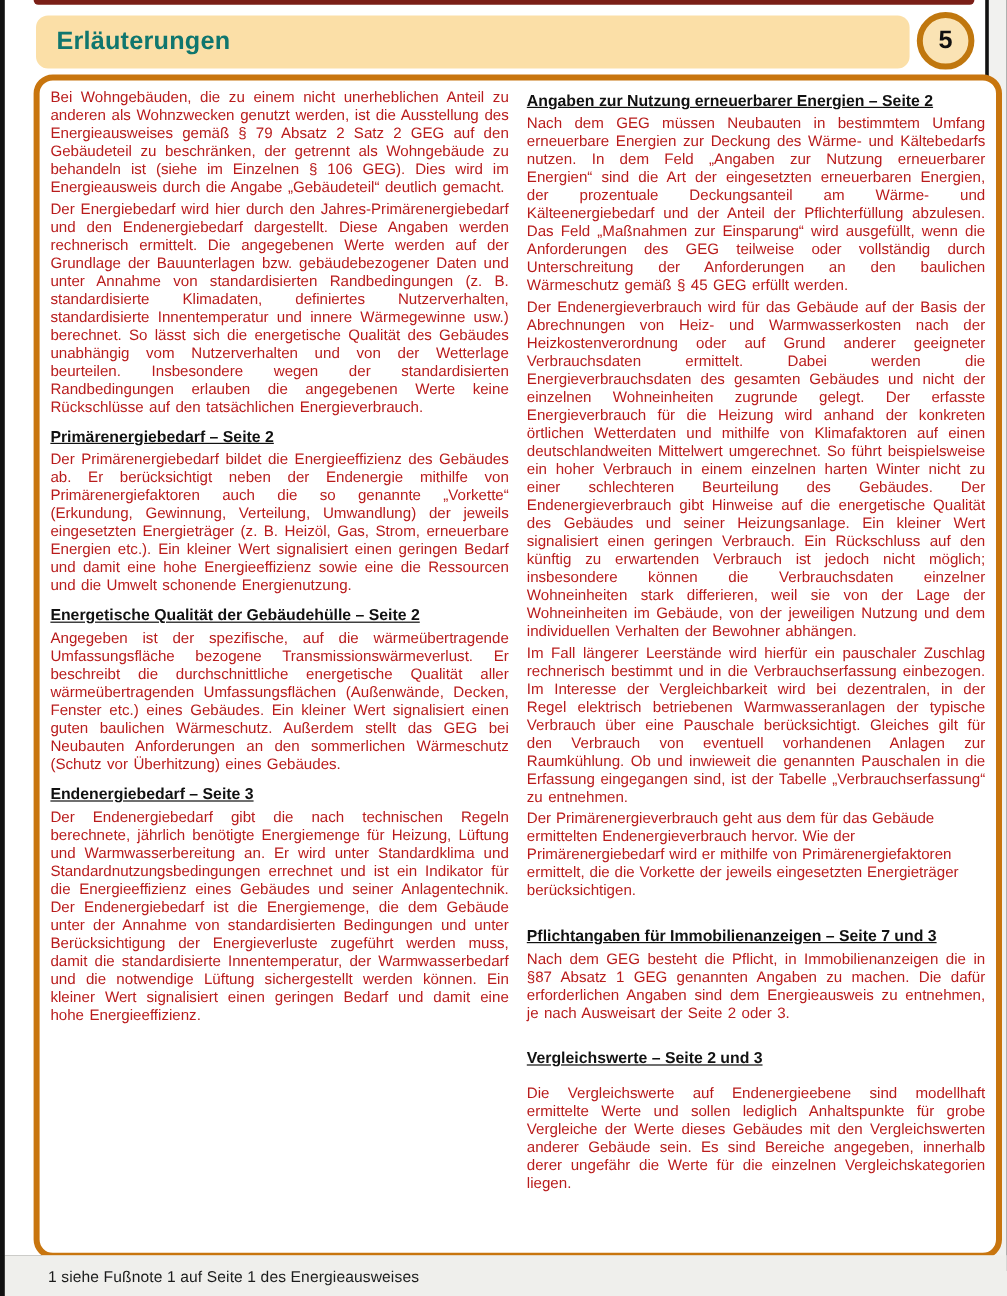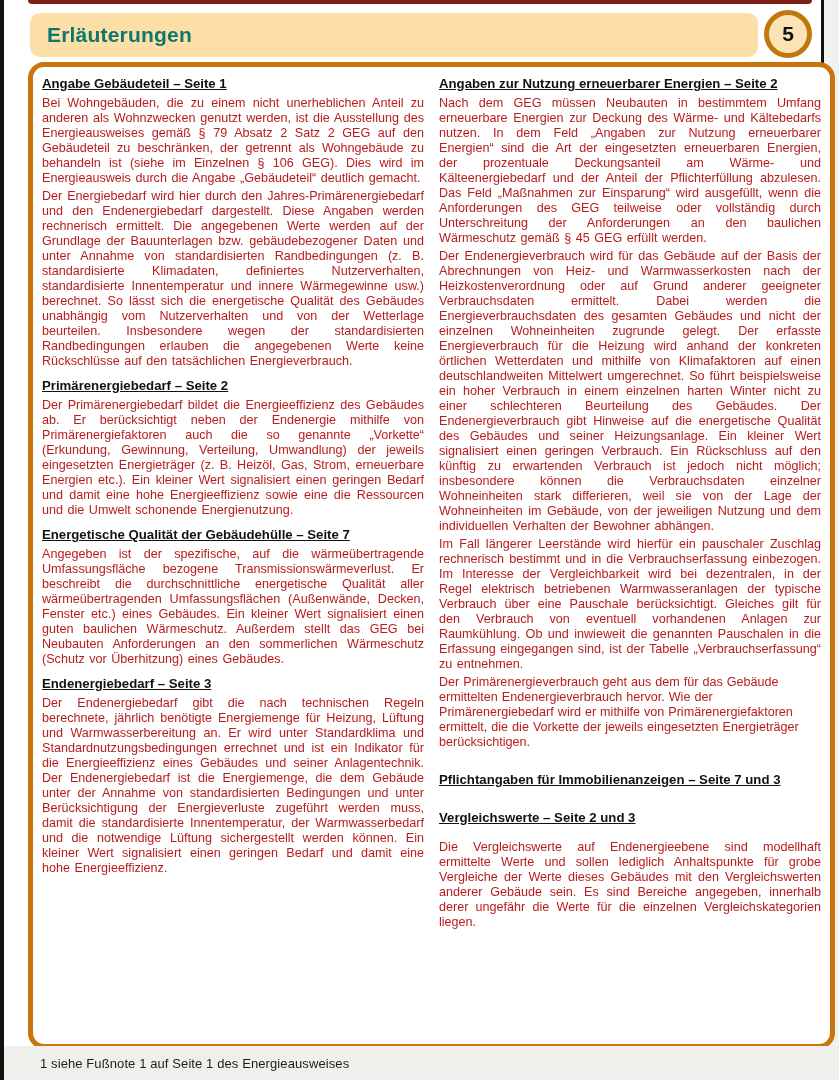--- a/index.html
+++ b/index.html
@@ -91,32 +91,31 @@
   </div>
 
   <div class="page-badge">
     <span>5</span>
   </div>
 
   <div class="main-box">
     <div class="columns">
       <div class="col" id="col-left">
           <div class="section">
-            <div class="sec-heading">Angabe Gebäudeteil – Seite 1</div>
             <p class="sec-para">Bei Wohngebäuden, die zu einem nicht unerheblichen Anteil zu anderen als Wohnzwecken genutzt werden, ist die Ausstellung des Energieausweises gemäß § 79 Absatz 2 Satz 2 GEG auf den Gebäudeteil zu beschränken, der getrennt als Wohngebäude zu behandeln ist (siehe im Einzelnen § 106 GEG). Dies wird im Energieausweis durch die Angabe „Gebäudeteil“ deutlich gemacht.</p>
           </div>
           <div class="section">
             <p class="sec-para">Der Energiebedarf wird hier durch den Jahres-Primärenergiebedarf und den Endenergiebedarf dargestellt. Diese Angaben werden rechnerisch ermittelt. Die angegebenen Werte werden auf der Grundlage der Bauunterlagen bzw. gebäudebezogener Daten und unter Annahme von standardisierten Randbedingungen (z. B. standardisierte Klimadaten, definiertes Nutzerverhalten, standardisierte Innentemperatur und innere Wärmegewinne usw.) berechnet. So lässt sich die energetische Qualität des Gebäudes unabhängig vom Nutzerverhalten und von der Wetterlage beurteilen. Insbesondere wegen der standardisierten Randbedingungen erlauben die angegebenen Werte keine Rückschlüsse auf den tatsächlichen Energieverbrauch.</p>
           </div>
           <div class="section">
             <div class="sec-heading">Primärenergiebedarf – Seite 2</div>
             <p class="sec-para">Der Primärenergiebedarf bildet die Energieeffizienz des Gebäudes ab. Er berücksichtigt neben der Endenergie mithilfe von Primärenergiefaktoren auch die so genannte „Vorkette“ (Erkundung, Gewinnung, Verteilung, Umwandlung) der jeweils eingesetzten Energieträger (z. B. Heizöl, Gas, Strom, erneuerbare Energien etc.). Ein kleiner Wert signalisiert einen geringen Bedarf und damit eine hohe Energieeffizienz sowie eine die Ressourcen und die Umwelt schonende Energienutzung.</p>
           </div>
           <div class="section">
-            <div class="sec-heading">Energetische Qualität der Gebäudehülle – Seite 7</div>
+            <div class="sec-heading">Energetische Qualität der Gebäudehülle – Seite 2</div>
             <p class="sec-para">Angegeben ist der spezifische, auf die wärmeübertragende Umfassungsfläche bezogene Transmissionswärmeverlust. Er beschreibt die durchschnittliche energetische Qualität aller wärmeübertragenden Umfassungsflächen (Außenwände, Decken, Fenster etc.) eines Gebäudes. Ein kleiner Wert signalisiert einen guten baulichen Wärmeschutz. Außerdem stellt das GEG bei Neubauten Anforderungen an den sommerlichen Wärmeschutz (Schutz vor Überhitzung) eines Gebäudes.</p>
           </div>
           <div class="section">
             <div class="sec-heading">Endenergiebedarf – Seite 3</div>
             <p class="sec-para">Der Endenergiebedarf gibt die nach technischen Regeln berechnete, jährlich benötigte Energiemenge für Heizung, Lüftung und Warmwasserbereitung an. Er wird unter Standardklima und Standardnutzungsbedingungen errechnet und ist ein Indikator für die Energieeffizienz eines Gebäudes und seiner Anlagentechnik. Der Endenergiebedarf ist die Energiemenge, die dem Gebäude unter der Annahme von standardisierten Bedingungen und unter Berücksichtigung der Energieverluste zugeführt werden muss, damit die standardisierte Innentemperatur, der Warmwasserbedarf und die notwendige Lüftung sichergestellt werden können. Ein kleiner Wert signalisiert einen geringen Bedarf und damit eine hohe Energieeffizienz.</p>
           </div>
         </div>
       <div class="col" id="col-right">
           <div class="section">
             <div class="sec-heading">Angaben zur Nutzung erneuerbarer Energien – Seite 2</div>
@@ -124,20 +123,21 @@
           </div>
           <div class="section">
             <p class="sec-para">Der Endenergieverbrauch wird für das Gebäude auf der Basis der Abrechnungen von Heiz- und Warmwasserkosten nach der Heizkostenverordnung oder auf Grund anderer geeigneter Verbrauchsdaten ermittelt. Dabei werden die Energieverbrauchsdaten des gesamten Gebäudes und nicht der einzelnen Wohneinheiten zugrunde gelegt. Der erfasste Energieverbrauch für die Heizung wird anhand der konkreten örtlichen Wetterdaten und mithilfe von Klimafaktoren auf einen deutschlandweiten Mittelwert umgerechnet. So führt beispielsweise ein hoher Verbrauch in einem einzelnen harten Winter nicht zu einer schlechteren Beurteilung des Gebäudes. Der Endenergieverbrauch gibt Hinweise auf die energetische Qualität des Gebäudes und seiner Heizungsanlage. Ein kleiner Wert signalisiert einen geringen Verbrauch. Ein Rückschluss auf den künftig zu erwartenden Verbrauch ist jedoch nicht möglich; insbesondere können die Verbrauchsdaten einzelner Wohneinheiten stark differieren, weil sie von der Lage der Wohneinheiten im Gebäude, von der jeweiligen Nutzung und dem individuellen Verhalten der Bewohner abhängen.</p>
             <p class="sec-para">Im Fall längerer Leerstände wird hierfür ein pauschaler Zuschlag rechnerisch bestimmt und in die Verbrauchserfassung einbezogen. Im Interesse der Vergleichbarkeit wird bei dezentralen, in der Regel elektrisch betriebenen Warmwasseranlagen der typische Verbrauch über eine Pauschale berücksichtigt. Gleiches gilt für den Verbrauch von eventuell vorhandenen Anlagen zur Raumkühlung. Ob und inwieweit die genannten Pauschalen in die Erfassung eingegangen sind, ist der Tabelle „Verbrauchserfassung“ zu entnehmen.</p>
           </div>
           <div class="section">
             <p class="sec-para ragged">Der Primärenergieverbrauch geht aus dem für das Gebäude ermittelten Endenergieverbrauch hervor. Wie der Primärenergiebedarf wird er mithilfe von Primärenergiefaktoren ermittelt, die die Vorkette der jeweils eingesetzten Energieträger berücksichtigen.</p>
           </div>
           <div class="section gap-before">
             <div class="sec-heading">Pflichtangaben für Immobilienanzeigen – Seite 7 und 3</div>
+            <p class="sec-para">Nach dem GEG besteht die Pflicht, in Immobilienanzeigen die in §87 Absatz 1 GEG genannten Angaben zu machen. Die dafür erforderlichen Angaben sind dem Energieausweis zu entnehmen, je nach Ausweisart der Seite 2 oder 3.</p>
           </div>
           <div class="section gap-before">
             <div class="sec-heading gap-after">Vergleichswerte – Seite 2 und 3</div>
             <p class="sec-para">Die Vergleichswerte auf Endenergieebene sind modellhaft ermittelte Werte und sollen lediglich Anhaltspunkte für grobe Vergleiche der Werte dieses Gebäudes mit den Vergleichswerten anderer Gebäude sein. Es sind Bereiche angegeben, innerhalb derer ungefähr die Werte für die einzelnen Vergleichskategorien liegen.</p>
           </div>
         </div>
     </div>
   </div>
 </div>
 

